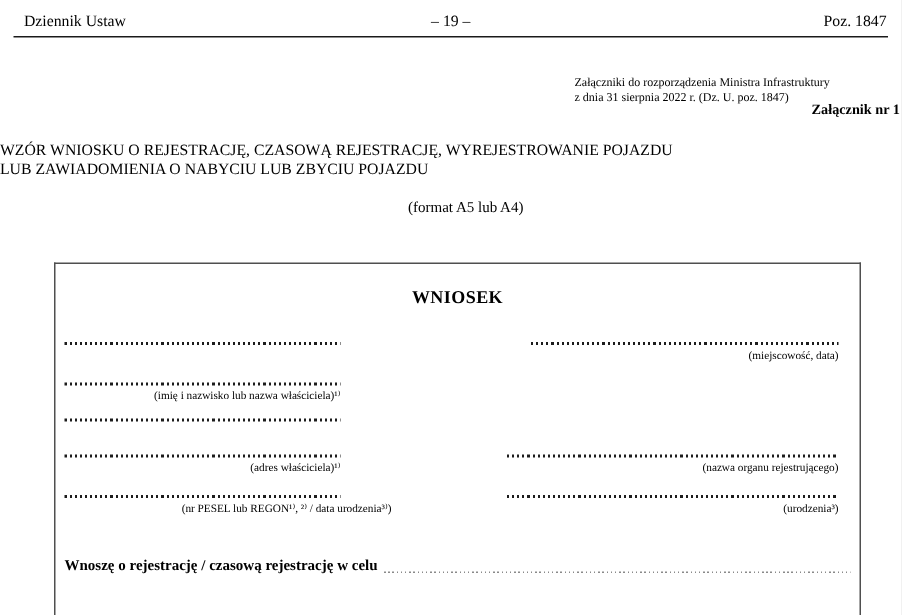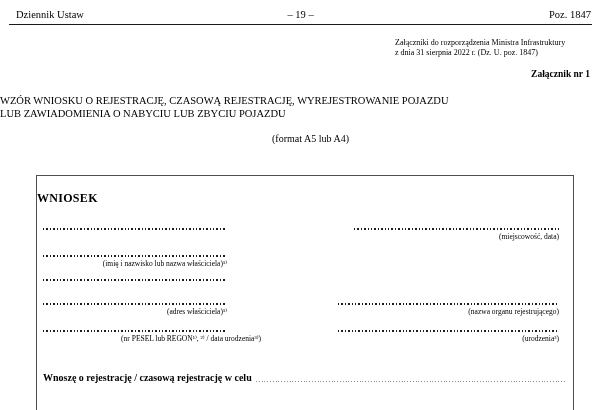--- a/index.html
+++ b/index.html
@@ -10,31 +10,31 @@
     color:#000;
     font-family:"Liberation Serif","DejaVu Serif",serif;
     overflow:hidden;
   }
   
   .hdr-left{position:absolute;left:16px;top:9px;font-size:10.5px;}
   .hdr-center{position:absolute;left:0;right:0;top:9px;text-align:center;font-size:10.5px;}
   .hdr-right{position:absolute;right:10px;top:9px;font-size:10.5px;}
   .hdr-rule{position:absolute;left:9px;right:9px;top:24px;border-top:1px solid #1a1a1a;height:0;}
   
-  .meta{position:absolute;left:383px;top:38px;font-size:8px;line-height:10px;margin-left:12px;}
-  .zal{position:absolute;right:11px;top:69px;font-size:9.5px;font-weight:bold;}
+  .meta{position:absolute;left:383px;top:50px;font-size:8px;line-height:10px;}
+  .zal{position:absolute;right:1px;top:69px;font-size:9.5px;font-weight:bold;}
   
   .title{position:absolute;left:0;right:0;top:94px;text-align:left;font-size:10.5px;line-height:13px;}
   .format-note{position:absolute;left:0;right:0;top:133px;text-align:center;font-size:10px;padding-left:20px;}
   
   .box{
     position:absolute;left:36px;top:175px;width:536px;height:260px;
     border:1px solid #4f4f4f;border-bottom:none;background:#fff;
   }
-  .form-title{position:absolute;left:0;right:0;top:15px;text-align:left;
+  .form-title{position:absolute;left:0;right:0;top:15px;text-align:center;
     font-size:12px;font-weight:bold;letter-spacing:0.3px;}
   .dotline{
     position:absolute;height:2px;
     background-image:repeating-linear-gradient(to right,#1c1c1c 0 1.4px,transparent 1.4px 3.4px);
   }
   .flabel{
     position:absolute;font-size:7.5px;line-height:9px;text-align:right;color:#000;
     white-space:nowrap;
   }
   .req{position:absolute;font-size:10px;font-weight:bold;line-height:13px;}

